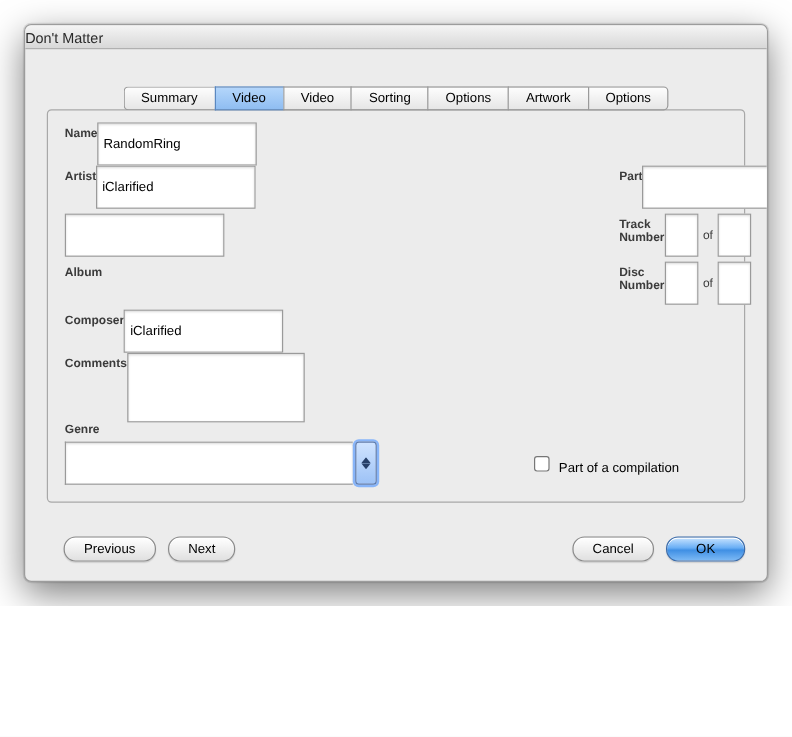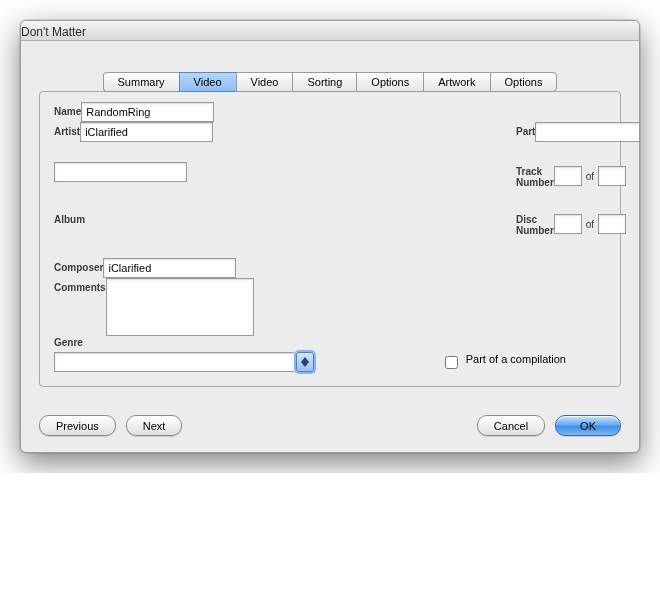--- a/index.html
+++ b/index.html
@@ -52,41 +52,41 @@
     border-color: #5a88c0;
     z-index: 1;
   }
   .panel {
     margin-top: -1px;
     border: 1px solid #a8a8a8;
     border-radius: 4px;
     padding: 10px 14px 14px 14px;
     background: #ececec;
   }
-  .row { display: flex; gap: 10px; margin-bottom: 20px; }
+  .row { display: flex; gap: 10px; margin-bottom: 4px; }
   .col { display: flex; flex-direction: row; }
   .col.main { flex: 1; }
   .col.side { width: 90px; flex-shrink: 0; }
   label.fld {
     font-size: 10px;
     font-weight: bold;
     color: #3b3b3b;
     margin-top: 4px;
     margin-bottom: 2px;
   }
   input[type=text], textarea {
     font-family: inherit;
     font-size: 11px;
     padding: 2px 4px;
     border: 1px solid #9a9a9a;
     background: #fff;
     border-radius: 0;
     box-shadow: inset 0 1px 2px rgba(0,0,0,0.15);
   }
-  input[type=text] { height: 20px; }
+  input[type=text] { height: 36px; }
   .focused {
     outline: none;
     box-shadow: 0 0 0 2px rgba(94,158,255,0.85), inset 0 1px 2px rgba(0,0,0,0.1);
     border-color: #6fa8e8;
   }
   .numpair { display: flex; align-items: center; gap: 4px; }
   .numpair input { width: 28px; text-align: left; }
   .numpair span { font-size: 10px; color: #3b3b3b; }
   textarea {
     resize: none;
@@ -105,25 +105,25 @@
     justify-content: center;
     align-items: center;
     font-size: 6px;
     line-height: 6px;
     color: #27406a;
     cursor: default;
     box-shadow: 0 0 0 2px rgba(94,158,255,0.7);
     margin-left: 2px;
   }
   .stepper svg { display:block; }
-  .check { display: flex; align-items: flex-start; gap: 5px; margin-left: auto; margin-right: 40px;}
+  .check { display: flex; align-items: flex-end; gap: 5px; margin-left: auto; margin-right: 40px;}
   .check input { width: 13px; height: 13px; }
   .footer {
     display: flex;
-    padding: 12px 18px 16px 18px;
+    padding: 12px 18px 16px 32px;
     gap: 10px;
   }
   .footer .spacer { flex: 1; }
   button.aqua {
     font-family: inherit;
     font-size: 11px;
     padding: 2px 16px;
     height: 21px;
     border: 1px solid #8a8a8a;
     border-radius: 10px;

